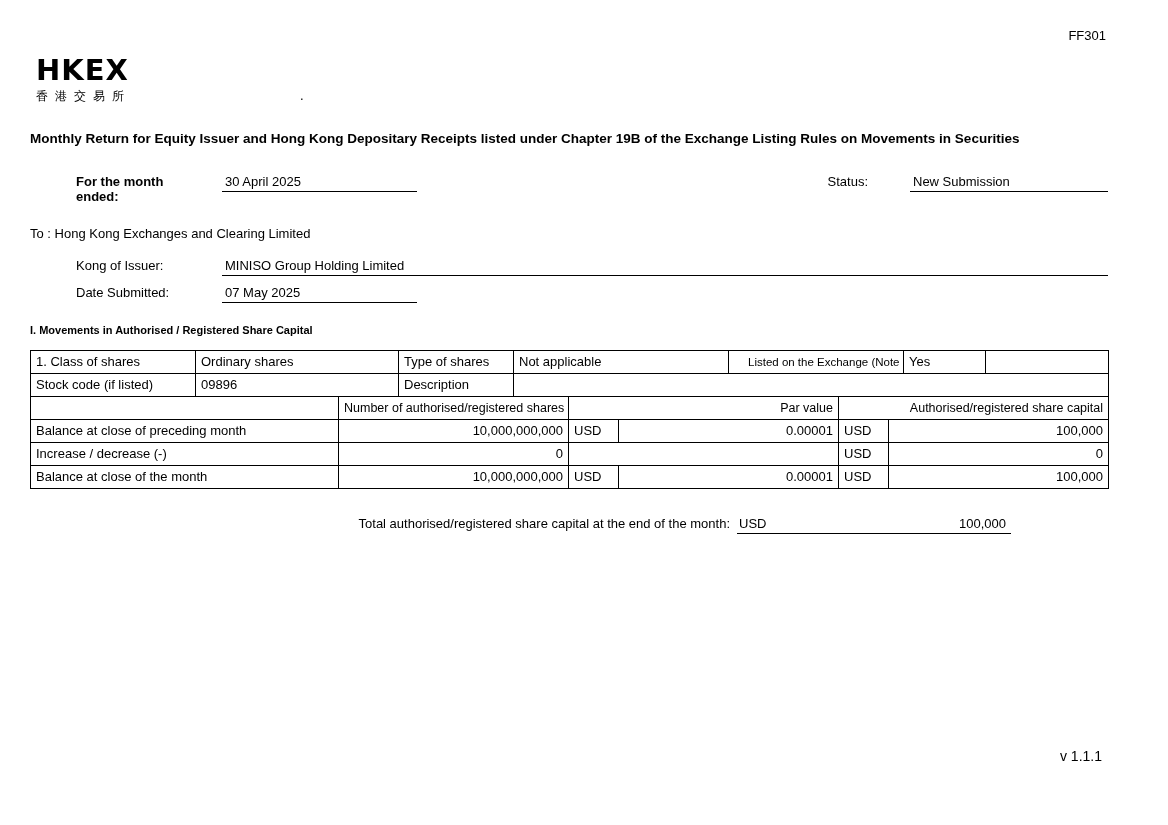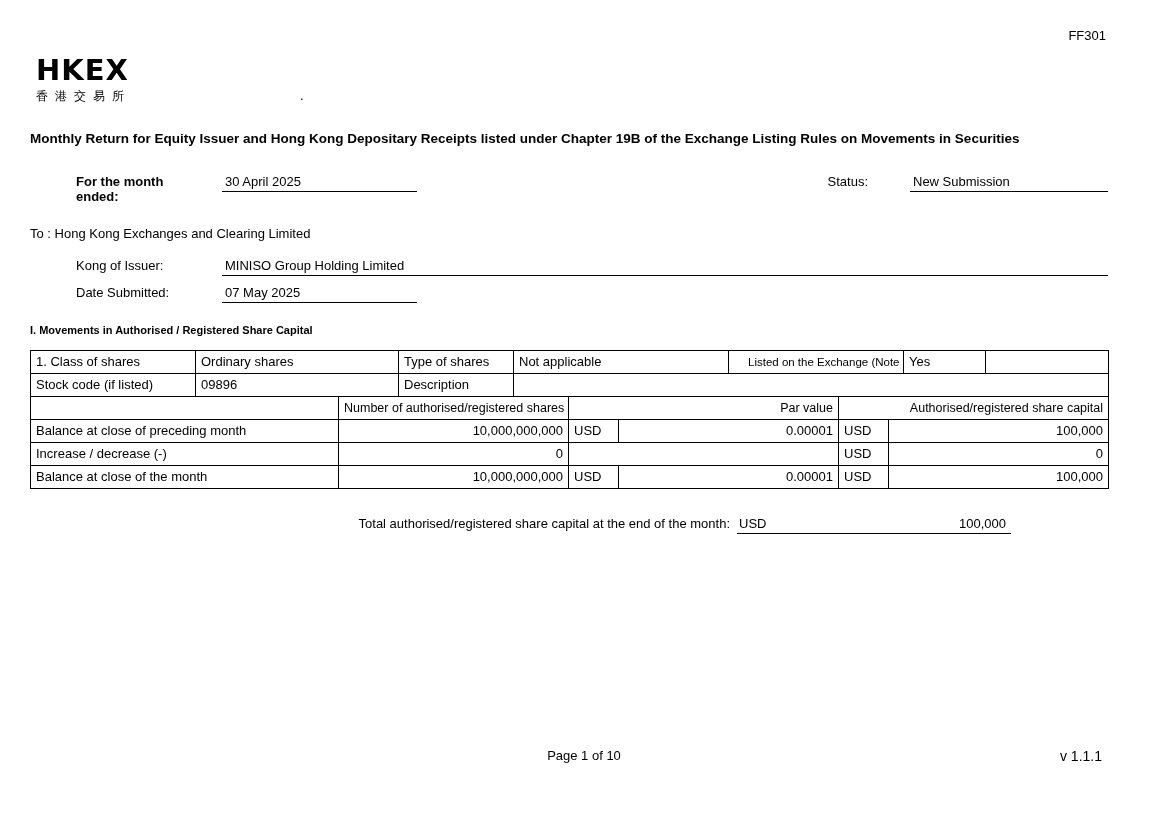--- a/index.html
+++ b/index.html
@@ -162,16 +162,15 @@
       </tr>
     </tbody>
   </table>
 
   <div class="total-row">
     <span class="total-label">Total authorised/registered share capital at the end of the month:</span>
     <span class="total-ccy">USD</span>
     <span class="total-val">100,000</span>
   </div>
 
-  <div class="footer-page">Page 1 of 10</div>
   <div class="footer-version">v 1.1.1</div>
 
 </div>
 
 </body></html>

